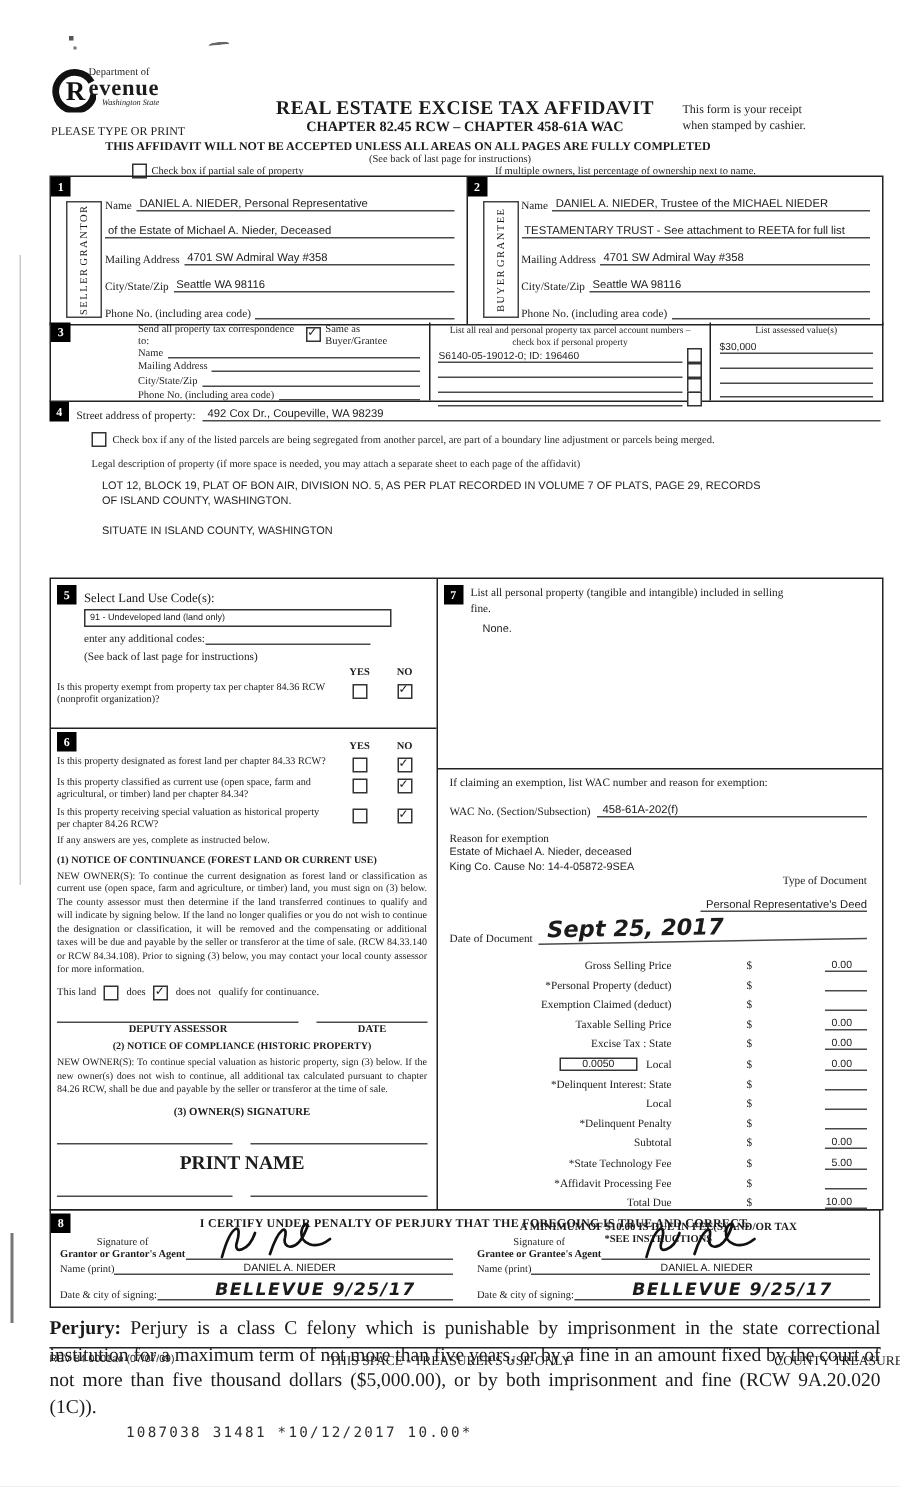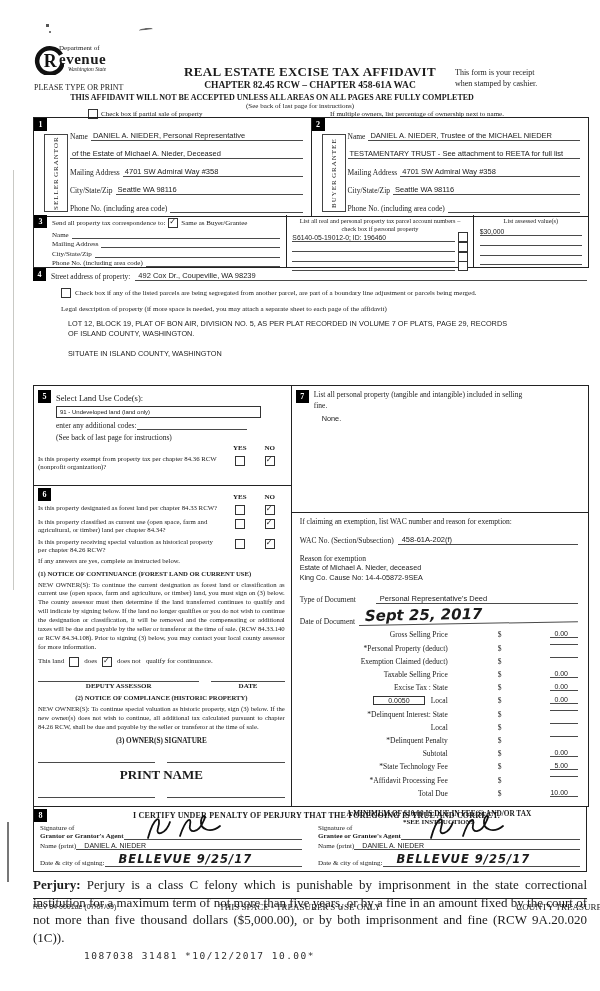--- a/index.html
+++ b/index.html
@@ -40,21 +40,21 @@
            writing-mode:vertical-rl;transform:rotate(180deg);font-size:7px;letter-spacing:1px;gap:1px;border:1px solid #444;padding:1px;}
   .fields{position:absolute;left:36px;right:8px;top:5px;}
   .frow{display:flex;align-items:flex-end;font-size:7.5px;height:18px;}
   .frow .lab{white-space:nowrap;margin-right:3px;}
   .frow .val{flex:1;font-family:"Liberation Sans",sans-serif;padding-left:2px;}
   
   .box3{position:absolute;left:33px;top:215px;width:554px;height:52px;border:1px solid #222;border-top:none;display:flex;}
   .c3a{position:relative;width:250px;padding:2px 6px 0 18px;}
   .c3b{width:192px;border-left:1px solid #222;padding:2px 5px 0 5px;}
   .c3c{width:112px;border-left:1px solid #222;padding:2px 6px 0 6px;}
-  .c3row{display:flex;align-items:flex-end;font-size:7px;height:9.6px;}
+  .c3row{display:flex;align-items:flex-end;font-size:7px;height:9.6px;margin-left:40px;}
   .parhead{font-size:6.3px;text-align:center;line-height:1.25;}
   .parrow{display:flex;align-items:flex-end;height:9.6px;gap:3px;font-size:6.8px;}
   
   .s4{position:absolute;left:33px;top:268px;width:554px;font-size:7.5px;}
   
   .box567{position:absolute;left:33px;top:385px;width:554px;height:420px;border:1px solid #222;display:flex;}
   .lcol{position:relative;width:259px;padding:0;}
   .rcol{position:relative;flex:1;border-left:1px solid #222;}
   .s5{position:relative;height:95px;border-bottom:1px solid #222;padding:4px 6px 0 4px;}
   .s6{position:relative;padding:2px 6px 0 4px;}
@@ -63,30 +63,30 @@
   .q .qc{width:30px;display:flex;justify-content:center;flex:none;padding-top:1px;}
   .yn{display:flex;justify-content:flex-end;font-size:7px;font-weight:bold;}
   .yn span{width:30px;text-align:center;}
   .para{font-size:6.7px;line-height:1.32;text-align:justify;margin-top:2px;}
   .ctr{text-align:center;}
   .sigline{display:flex;gap:12px;margin-top:14px;}
   .sigline .fill{flex:1;}
   
   .s7{position:relative;height:122px;border-bottom:1px solid #222;padding:4px 8px 0 4px;}
   .rpad{padding:4px 10px 0 8px;font-size:7.5px;}
-  .mrow{display:flex;align-items:flex-start;height:13.2px;font-size:7.5px;gap:47px;}
+  .mrow{display:flex;align-items:flex-end;height:13.2px;font-size:7.5px;gap:47px;}
   .mlab{width:148px;text-align:right;white-space:nowrap;}
   .mdol{margin:0 2px 0 3px;}
   .mval{flex:1;text-align:right;font-family:"Liberation Sans",sans-serif;padding-right:10px;font-size:7px;}
   .ratebox{border:1px solid #333;padding:0 14px;font-size:7px;font-family:"Liberation Sans",sans-serif;margin-right:6px;}
   
   .box8{position:absolute;left:33px;top:806px;width:554px;height:66px;border:1px solid #222;padding:2px 6px 0 6px;box-sizing:border-box;}
   .certify{text-align:center;font-size:8px;font-weight:bold;letter-spacing:.2px;}
   .g2{display:flex;gap:16px;margin-top:2px;}
-  .gcol{flex:1;position:relative;}
+  .gcol{flex:1;position:relative;text-align:center;}
   .srow{display:flex;align-items:flex-end;font-size:7px;}
   .sig{position:absolute;pointer-events:none;}
   .perjury{position:absolute;left:33px;top:876px;width:554px;font-size:13px;line-height:1.35;text-align:justify;}
   .footrule{position:absolute;left:33px;top:898px;width:554px;border-top:1.5px solid #222;}
   .rev{position:absolute;left:33px;top:903px;font-size:7px;font-family:"Liberation Sans",sans-serif;}
   .tspace{position:absolute;left:150px;top:902px;width:300px;text-align:center;font-size:9px;}
   .ctreas{position:absolute;right:-8px;top:902px;font-size:9px;white-space:nowrap;}
   .stamp{position:absolute;left:84px;top:950px;font-size:9.5px;letter-spacing:1.5px;color:#2e2e2e;}
 </style>
 </head>
@@ -374,21 +374,21 @@
         <div>If claiming an exemption, list WAC number and reason for exemption:</div>
         <div class="row" style="margin-top:9px;gap:4px;">
           <span>WAC No. (Section/Subsection)</span>
           <span class="fill sans" style="flex:1;padding-left:4px;">458-61A-202(f)</span>
         </div>
         <div style="margin-top:9px;">Reason for exemption</div>
         <div class="sans" style="font-size:7.2px;line-height:1.35;">
           <div>Estate of Michael A. Nieder, deceased</div>
           <div>King Co. Cause No: 14-4-05872-9SEA</div>
         </div>
-        <div class="row" style="margin-top:12px;gap:20px;">
+        <div class="row" style="gap:7px;flex-direction:column;">
           <span>Type of Document</span>
           <span class="fill sans" style="flex:1;padding-left:4px;">Personal Representative's Deed</span>
         </div>
         <div class="row" style="margin-top:4px;gap:4px;height:18px;">
           <span>Date of Document</span>
           <span class="fill hand" style="flex:1;padding-left:6px;font-size:15px;transform:rotate(-1deg);transform-origin:left bottom;">Sept 25, 2017</span>
         </div>
 
         <div style="margin-top:4px;">
           <div class="mrow">

